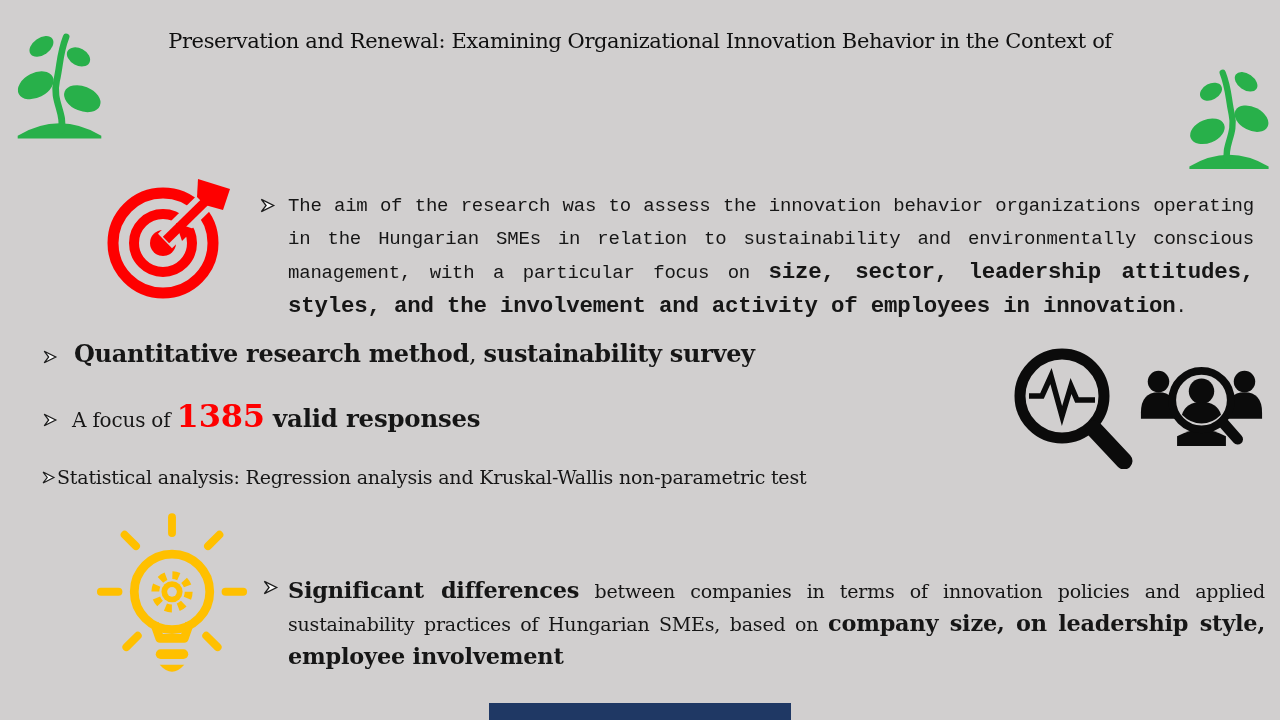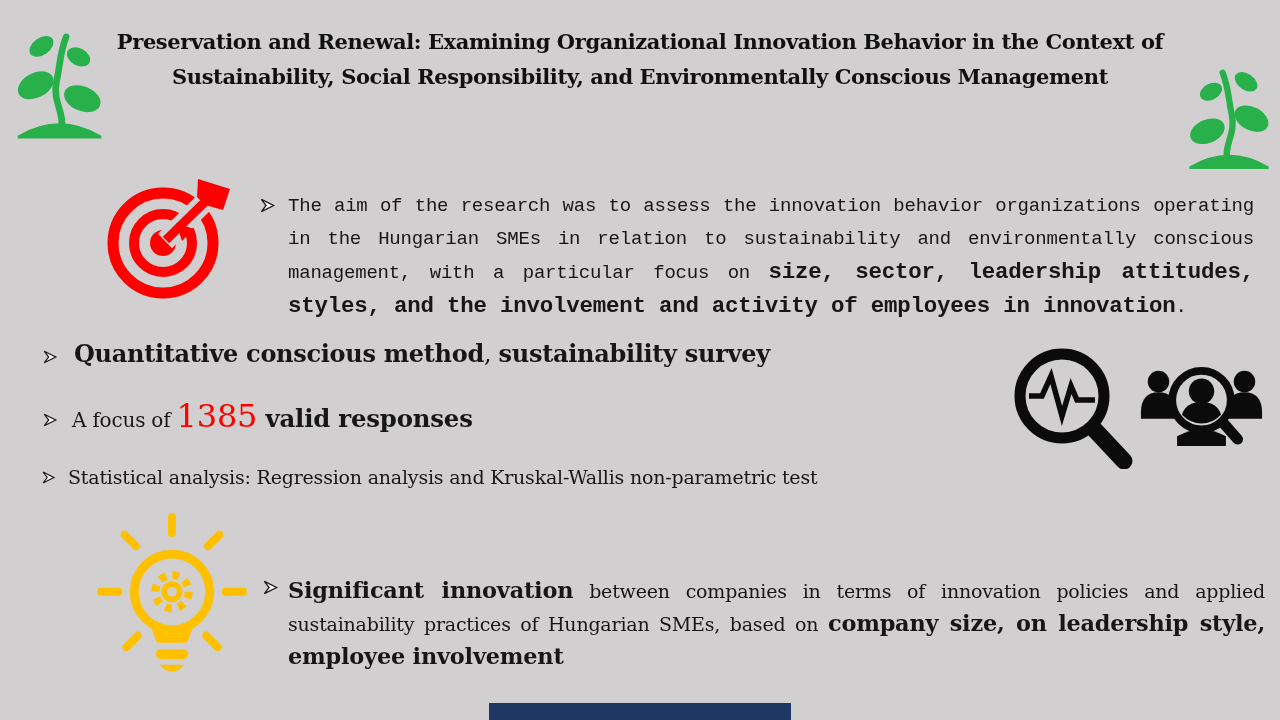--- a/index.html
+++ b/index.html
@@ -4,36 +4,36 @@
 <style>
   html,body{margin:0;padding:0;}
   .slide{
     position:relative;width:1280px;height:720px;overflow:hidden;
     background:var(--background,#d1cfcf);
     font-family:"DejaVu Serif","Liberation Serif",serif;
     color:var(--text,#161616);
   }
   
   .title{position:absolute;top:24px;left:0;right:0;text-align:center;
-    font-size:21px;font-weight:700;line-height:35px;letter-spacing:-0.4px;color:#101010;}
+    font-size:21px;font-weight:400;line-height:35px;letter-spacing:-0.4px;color:#101010;}
   .tline{white-space:nowrap;}
   
   .para{text-align:justify;letter-spacing:-0.2px;}
   .seg.b{font-weight:700;}
   .seg.blg{font-weight:700;font-size:1.18em;}
   .seg.bmd{font-weight:700;font-size:1.22em;text-align:right;}
-  .seg.redlg{font-weight:400;font-size:1.6em;color:var(--red,#fe0000);}
+  .seg.redlg{font-weight:700;font-size:1.6em;color:var(--red,#fe0000);}
   
   .aim-block{position:absolute;left:288px;top:190px;width:966px;font-size:19px;line-height:33px;font-family:Liberation Mono, monospace;}
   .aim-arrow{position:absolute;left:259px;top:197px;}
   .method-block{position:absolute;left:74px;top:339px;font-size:24px;letter-spacing:-0.3px;}
   .method-arrow{position:absolute;left:42px;top:349px;}
   .responses-block{position:absolute;left:72px;top:396px;font-size:20px;line-height:40px;letter-spacing:-0.2px;}
   .responses-arrow{position:absolute;left:42px;top:412px;}
-  .stats-block{position:absolute;left:68px;top:466px;font-size:19px;letter-spacing:-0.2px;}
+  .stats-block{position:absolute;left:57px;top:466px;font-size:19px;letter-spacing:-0.2px;}
   .stats-arrow{position:absolute;left:41px;top:470px;}
   .findings-block{position:absolute;left:288px;top:574px;width:977px;font-size:19px;line-height:32px;}
   .findings-arrow{position:absolute;left:262px;top:579px;}
   
   .icon{position:absolute;}
   .c-green{color:var(--green,#28b04a);}
   .c-red{color:var(--red,#fe0000);}
   .c-amber{color:var(--amber,#ffc000);}
   .c-black{color:var(--icon_black,#0b0b0b);}
   .bg-fill{fill:var(--background,#d1cfcf);}
@@ -46,21 +46,20 @@
   .bulb-pos{left:93px;top:508px;}
   .footer-bar{position:absolute;left:489px;top:703px;width:302px;height:17px;background:var(--navy,#1f3864);}
 </style>
 </head>
 <body>
 
 <div class="slide">
 
   <div class="title">
     <div class="tline">Preservation and Renewal: Examining Organizational Innovation Behavior in the Context of</div>
-    <div class="tline">Sustainability, Social Responsibility, and Environmentally Conscious Management</div>
   </div>
 
   <svg class="icon c-green seedling-left" width="95" height="115" viewBox="0 0 100 120">
     <path d="M6 116 Q50 90 94 116 L94 119 L6 119 Z" fill="currentColor"></path>
     <path d="M52 110 C56 92 42 80 47 58 C51 40 50 30 57 12" stroke="currentColor" stroke-width="7" fill="none" stroke-linecap="round"></path>
     <ellipse cx="31" cy="22" rx="14" ry="9" transform="rotate(-35 31 22)" fill="currentColor"></ellipse>
     <ellipse cx="70" cy="33" rx="13" ry="9" transform="rotate(28 70 33)" fill="currentColor"></ellipse>
     <ellipse cx="25" cy="63" rx="20" ry="13" transform="rotate(-27 25 63)" fill="currentColor"></ellipse>
     <ellipse cx="74" cy="77" rx="20" ry="13" transform="rotate(22 74 77)" fill="currentColor"></ellipse>
   </svg>
@@ -84,21 +83,21 @@
   </svg>
 
   <svg class="aim-arrow" width="17" height="17" viewBox="0 0 18 18">
     <path d="M2.5 2.5 L15.5 9 L2.5 15.5 L7.5 9 Z" fill="#fbfbfb" stroke="#1b1b1b" stroke-width="1.4"></path>
   </svg>
   <div class="para aim-block"><span class="seg r">The aim of the research was to assess the innovation behavior organizations operating in the Hungarian SMEs in relation to sustainability and environmentally conscious management, with a particular focus on </span><span class="seg blg">size, sector, leadership attitudes, styles, and the involvement and activity of employees in innovation</span><span class="seg r">.</span></div>
 
   <svg class="method-arrow" width="16" height="16" viewBox="0 0 18 18">
     <path d="M2.5 2.5 L15.5 9 L2.5 15.5 L7.5 9 Z" fill="#fbfbfb" stroke="#1b1b1b" stroke-width="1.4"></path>
   </svg>
-  <div class="method-block"><span class="seg b">Quantitative conscious method</span><span class="seg r">, </span><span class="seg b">sustainability survey</span></div>
+  <div class="method-block"><span class="seg b">Quantitative research method</span><span class="seg r">, </span><span class="seg b">sustainability survey</span></div>
 
   <svg class="responses-arrow" width="16" height="16" viewBox="0 0 18 18">
     <path d="M2.5 2.5 L15.5 9 L2.5 15.5 L7.5 9 Z" fill="#fbfbfb" stroke="#1b1b1b" stroke-width="1.4"></path>
   </svg>
   <div class="responses-block"><span class="seg r">A focus of </span><span class="seg redlg">1385</span><span class="seg bmd"> valid responses</span></div>
 
   <svg class="stats-arrow" width="15" height="15" viewBox="0 0 18 18">
     <path d="M2.5 2.5 L15.5 9 L2.5 15.5 L7.5 9 Z" fill="#fbfbfb" stroke="#1b1b1b" stroke-width="1.4"></path>
   </svg>
   <div class="stats-block"><span class="seg r">Statistical analysis: Regression analysis and Kruskal-Wallis non-parametric test</span></div>
@@ -134,17 +133,17 @@
     <line x1="77" y1="166" x2="103" y2="166" stroke="currentColor" stroke-width="11" stroke-linecap="round"></line>
     <path d="M76 178 Q90 194 104 178 Z" fill="currentColor"></path>
     <circle cx="90" cy="95" r="19" stroke="currentColor" stroke-width="9" fill="none" stroke-dasharray="7.5 7.4"></circle>
     <circle cx="90" cy="95" r="12" fill="currentColor"></circle>
     <circle cx="90" cy="95" r="5.5" class="bg-fill"></circle>
   </svg>
 
   <svg class="findings-arrow" width="17" height="17" viewBox="0 0 18 18">
     <path d="M2.5 2.5 L15.5 9 L2.5 15.5 L7.5 9 Z" fill="#fbfbfb" stroke="#1b1b1b" stroke-width="1.4"></path>
   </svg>
-  <div class="para findings-block"><span class="seg blg">Significant innovation</span><span class="seg r"> between companies in terms of innovation policies and applied sustainability practices of Hungarian SMEs, based on </span><span class="seg blg">company size, on leadership style, employee involvement</span></div>
+  <div class="para findings-block"><span class="seg blg">Significant differences</span><span class="seg r"> between companies in terms of innovation policies and applied sustainability practices of Hungarian SMEs, based on </span><span class="seg blg">company size, on leadership style, employee involvement</span></div>
 
   <div class="footer-bar"></div>
 
 </div>
 
 </body></html>

